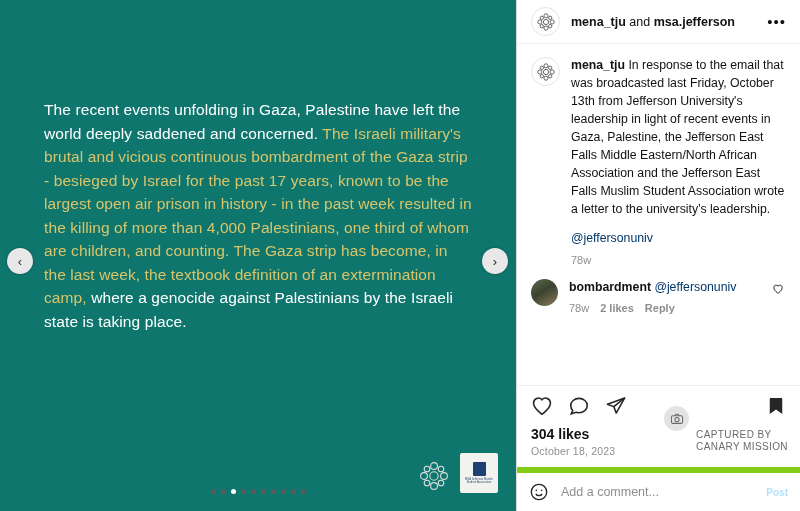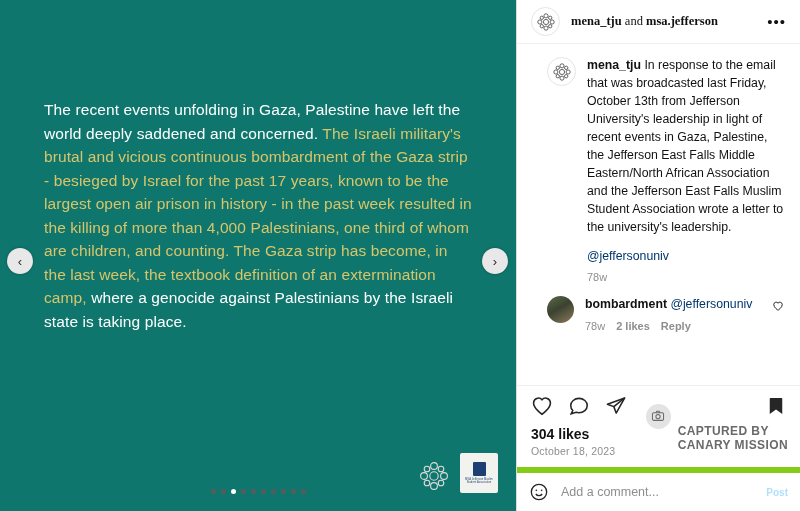--- a/index.html
+++ b/index.html
@@ -160,41 +160,39 @@
   .avatar svg { display: block; }
   .header-names {
     margin-left: 11px;
     font-size: 12.5px;
     font-weight: bold;
     color: #121212;
     flex: 1 1 auto;
     white-space: nowrap;
     overflow: hidden;
     text-overflow: ellipsis;
-    font-family: Liberation Serif, serif;
   }
   .header-names .conj {
     font-weight: normal;
     color: #121212;
   }
   .more-dots {
     font-size: 15px;
     color: #121212;
     letter-spacing: 1px;
     cursor: pointer;
     padding: 0 2px;
     line-height: 1;
   }
 
   .comments {
     flex: 1 1 auto;
     overflow: hidden;
     padding: 13px 14px 0 14px;
     box-sizing: border-box;
-    margin-left: 16px;
   }
   .comment-row {
     display: flex;
     margin-bottom: 13px;
   }
   .comment-av {
     width: 27px;
     height: 27px;
     flex: 0 0 27px;
     border-radius: 50%;
@@ -287,22 +285,22 @@
   .capture-badge .cam {
     width: 25px;
     height: 25px;
     border-radius: 50%;
     background: #e3e3e3;
     display: flex;
     align-items: center;
     justify-content: center;
   }
   .capture-badge .cm-text {
-    font-size: 12px;
-    font-weight: bold;
+    font-size: 10px;
+    font-weight: normal;
     color: #6a6a6a;
     line-height: 1.22;
     letter-spacing: .4px;
     margin-top: 44px;
   }
 
   .add-comment {
     border-top: 6px solid #84cc16;
     height: 44px;
     flex: 0 0 44px;

